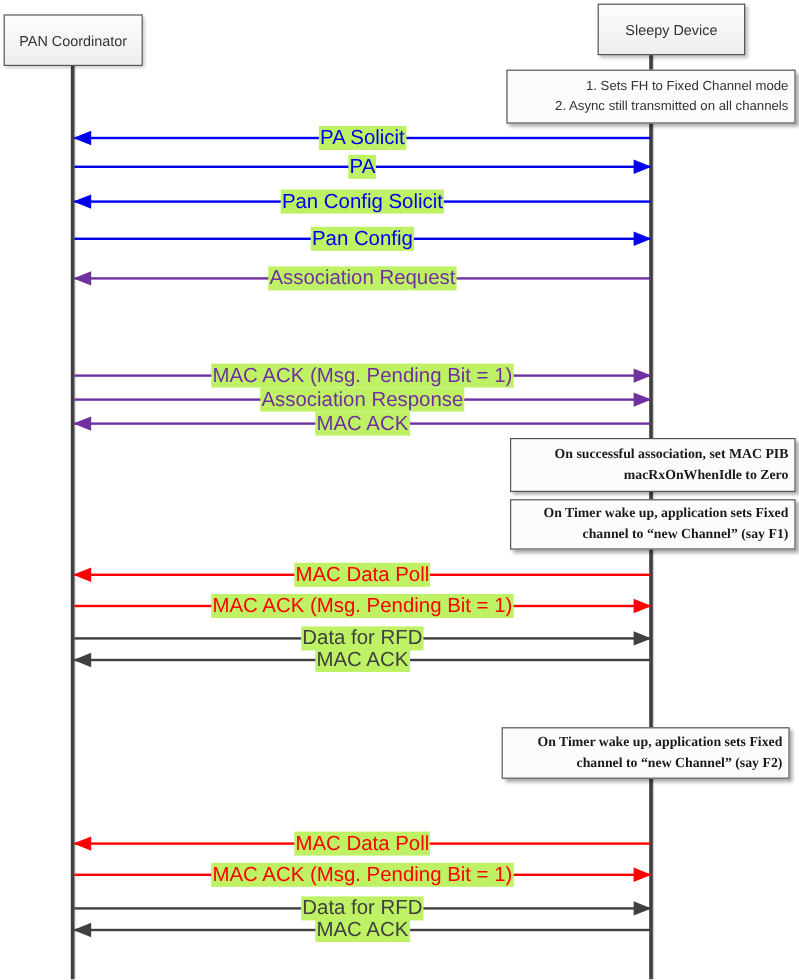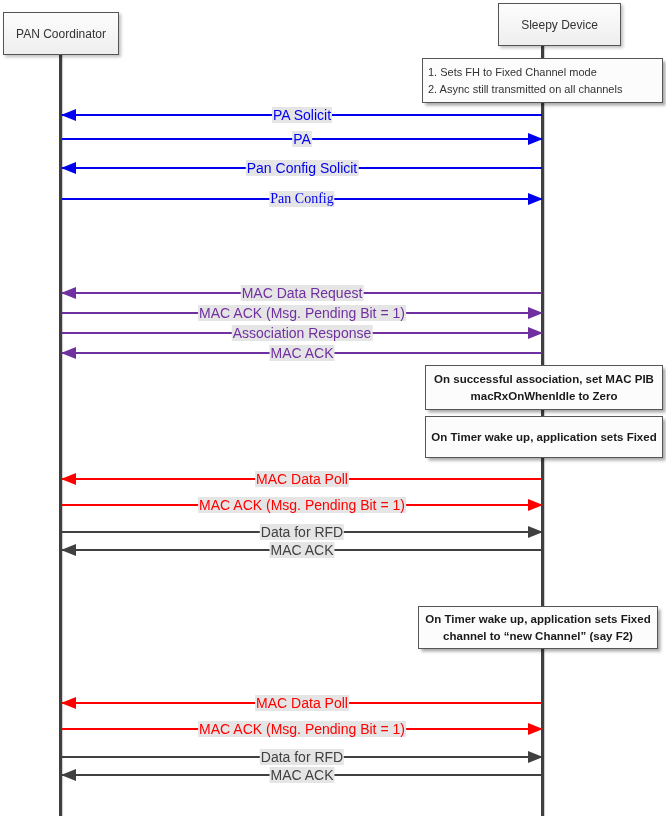--- a/index.html
+++ b/index.html
@@ -17,35 +17,35 @@
   .lifeline {
     position:absolute; width:3px; background:#3f3f3f;
     box-shadow:1px 0 1px rgba(0,0,0,0.2); z-index:1;
   }
   .note {
     position:absolute; box-sizing:border-box;
     border:1.5px solid #555; background:#fcfcfc;
     box-shadow:2.5px 2.5px 3px rgba(0,0,0,0.35);
     font-size:11px; color:#333; padding:3px 5px;
     display:flex; flex-direction:column; justify-content:center;
-    line-height:17px; z-index:3; overflow:hidden;
+    line-height:17px; z-index:3; overflow:hidden;align-items:flex-end;
   }
-  .note.bold { font-weight:bold; color:#1a1a1a; font-size:11.5px; }
+  .note.bold { font-weight:bold; color:#1a1a1a; font-size:11.5px;font-family:Liberation Serif, serif; }
   .note .note-line { white-space:nowrap; }
   .note.center .note-line { white-space:normal; }
   .msg { position:absolute; left:61px; width:482px; height:18px; z-index:2; }
   .msg .line { position:absolute; left:1px; right:1px; top:8px; height:2px; background:var(--c); }
   .msg .head { position:absolute; width:0; height:0; top:3px; display:none; }
   .msg .head-left  { left:0;  border-top:6px solid transparent; border-bottom:6px solid transparent; border-right:15px solid var(--c); }
   .msg .head-right { right:0; border-top:6px solid transparent; border-bottom:6px solid transparent; border-left:15px solid var(--c); }
   .msg.left  .head-left  { display:block; }
   .msg.right .head-right { display:block; }
   .msg .mlabel {
     position:absolute; left:50%; top:9px; transform:translate(-50%,-50%);
-    background:#e5e5e5; padding:0 1px; font-size:14px; white-space:nowrap; color:var(--c);
+    background:#bef264; padding:0 1px; font-size:17px; white-space:nowrap; color:var(--c);
   }
   .caption {
     position:absolute; left:61px; width:482px; height:18px; line-height:18px;
     text-align:center; font-size:11.5px; z-index:2; white-space:nowrap;
   }
 </style>
 </head>
 <body>
 
 <div id="stage">
@@ -60,20 +60,21 @@
     <div class="note" style="text-align: left; left: 422px; top: 58px; width: 241px; min-height: 45px;">
       <div class="note-line">1. Sets FH to Fixed Channel mode</div>
       <div class="note-line">2. Async still transmitted on all channels</div>
     </div>
     <div class="note bold center" style="text-align: center; left: 425px; top: 365px; width: 238px; min-height: 45px;">
       <div class="note-line">On successful association, set MAC PIB</div>
       <div class="note-line">macRxOnWhenIdle to Zero</div>
     </div>
     <div class="note bold center" style="text-align: center; left: 425px; top: 416px; width: 238px; min-height: 42px;">
       <div class="note-line">On Timer wake up, application sets Fixed</div>
+      <div class="note-line">channel to “new Channel” (say F1)</div>
     </div>
     <div class="note bold center" style="text-align: center; left: 418px; top: 606px; width: 240px; min-height: 43px;">
       <div class="note-line">On Timer wake up, application sets Fixed</div>
       <div class="note-line">channel to “new Channel” (say F2)</div>
     </div>
     <div class="msg left" style="--c: #0000EE; top: 106px;">
     <div class="line"></div>
     <div class="head head-left"></div>
 
     <span class="mlabel">PA Solicit</span>
@@ -83,31 +84,31 @@
 
     <div class="head head-right"></div>
     <span class="mlabel">PA</span>
   </div>
     <div class="msg left" style="--c: #0000EE; top: 159px;">
     <div class="line"></div>
     <div class="head head-left"></div>
 
     <span class="mlabel">Pan Config Solicit</span>
   </div>
-    <div class="msg right" style="--c: #0000EE; top: 190px; font-family: Liberation Serif, serif;">
+    <div class="msg right" style="--c: #0000EE; top: 190px;">
     <div class="line"></div>
 
     <div class="head head-right"></div>
     <span class="mlabel">Pan Config</span>
   </div>
-    <div class="msg left" style="--c: #7030A0; top: 284px;">
+    <div class="msg left" style="--c: #7030A0; top: 223px;">
     <div class="line"></div>
     <div class="head head-left"></div>
 
-    <span class="mlabel">MAC Data Request</span>
+    <span class="mlabel">Association Request</span>
   </div>
     <div class="msg right" style="--c: #7030A0; top: 304px;">
     <div class="line"></div>
 
     <div class="head head-right"></div>
     <span class="mlabel">MAC ACK (Msg. Pending Bit = 1)</span>
   </div>
     <div class="msg right" style="--c: #7030A0; top: 324px; text-decoration: underline;">
     <div class="line"></div>
 

